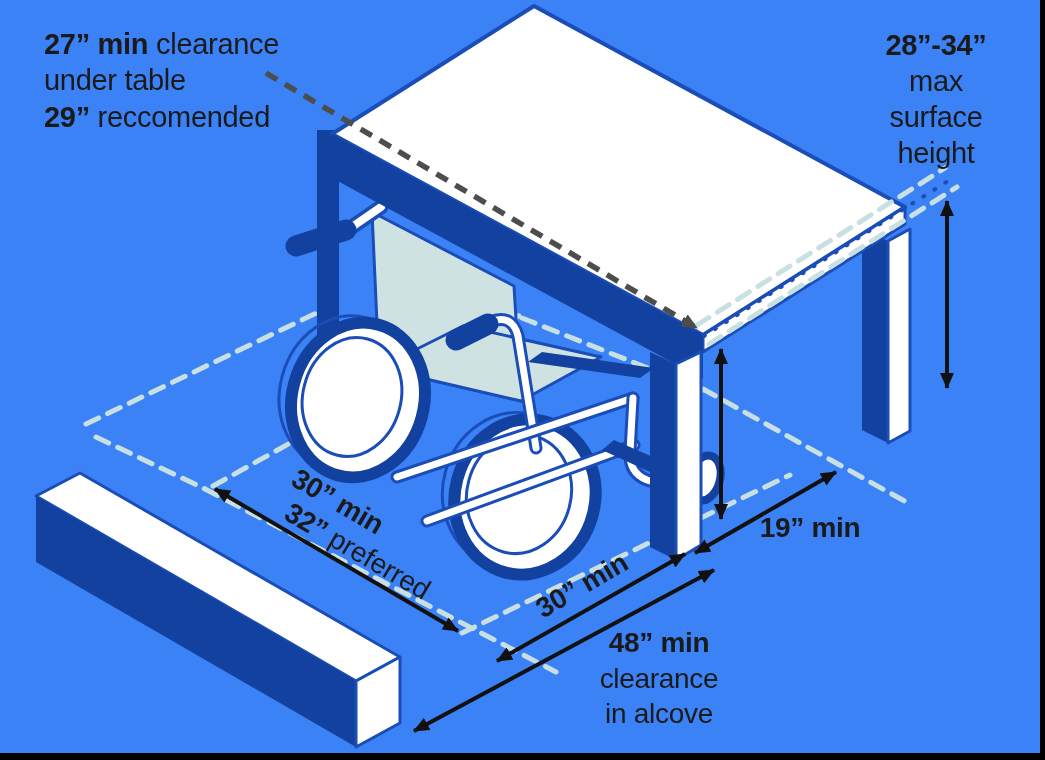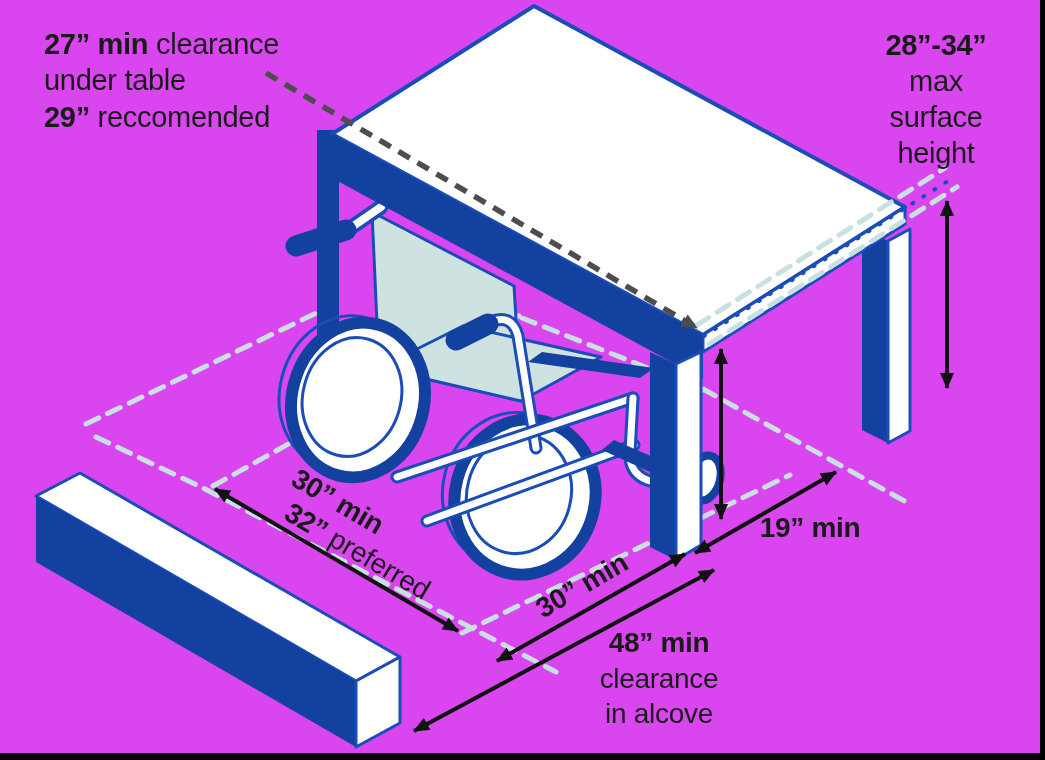--- a/index.html
+++ b/index.html
@@ -1,16 +1,16 @@
 <!DOCTYPE html>
 <html><head>
 <meta charset="utf-8">
 <style>
   html,body{margin:0;padding:0;background:#ffffff;}
-  .stage{position:relative;width:1045px;height:760px;overflow:hidden;background:#d946ef;}
+  .stage{position:relative;width:1045px;height:760px;overflow:hidden;background:#3b82f6;}
   svg{display:block;}
   text{font-family:"Liberation Sans","DejaVu Sans",sans-serif;fill:#1a1a1a;letter-spacing:-0.3px;}
   .b{font-weight:700;}
   .r{font-weight:400;}
   .lbl{font-size:29px;}
   .lbl-s{font-size:28px;}
   .tube-o{stroke:#1b4db8;fill:none;stroke-linecap:round;stroke-linejoin:round;}
   .tube-i{stroke:#ffffff;fill:none;stroke-linecap:round;stroke-linejoin:round;}
   .blue-fill{fill:#12419f;}
   .white-face{fill:#ffffff;stroke:#1b4db8;stroke-width:3;stroke-linejoin:round;}

